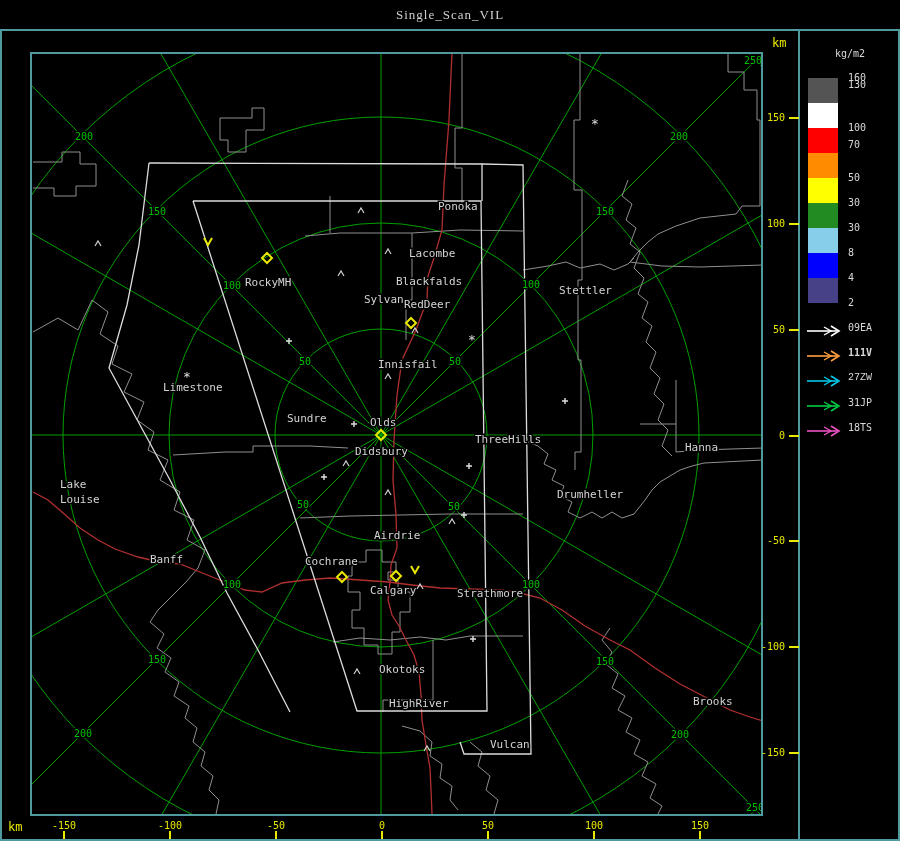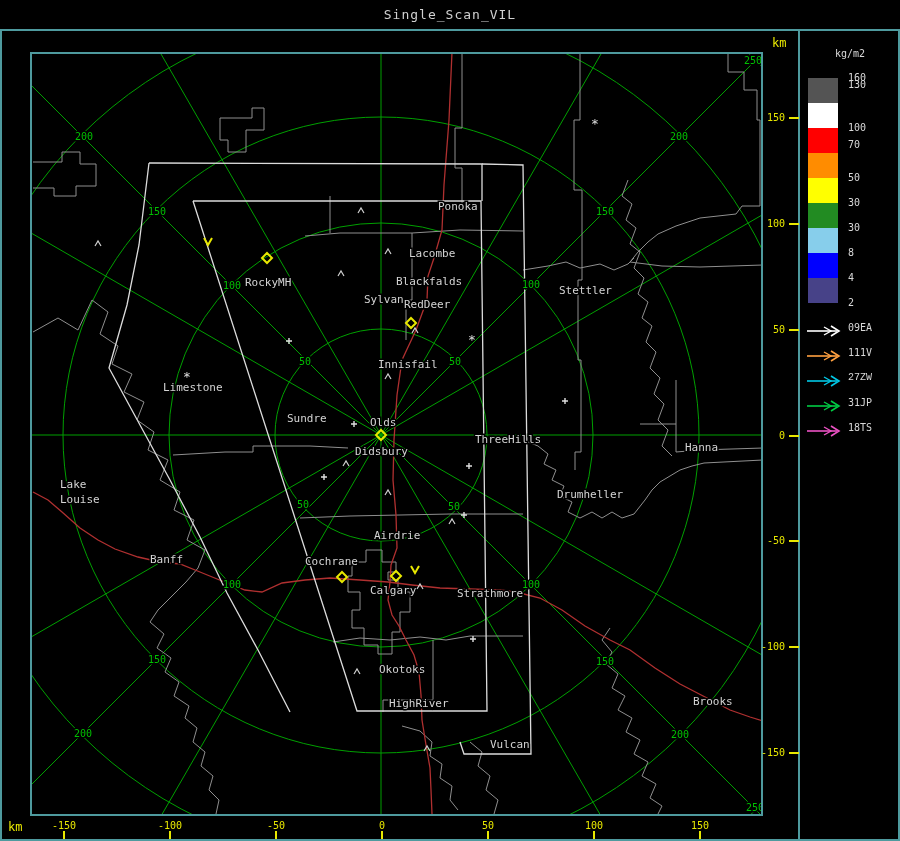--- a/index.html
+++ b/index.html
@@ -1,21 +1,21 @@
 <!DOCTYPE html>
 <html><head>
 <meta charset="utf-8">
 <style>
   html,body{margin:0;padding:0;background:#000;width:900px;height:841px;overflow:hidden;
     font-family:"DejaVu Sans Mono",monospace;}
   .abs{position:absolute;}
   #window{position:relative;width:900px;height:841px;background:#000;}
   .teal{background:#4e9a9e;}
   #title-bar{left:0;top:0;width:900px;height:29px;background:#000;}
-  #title-text{width:100%;text-align:center;top:7px;color:#d0d0d0;font-size:13px;letter-spacing:1px;}
+  #title-text{width:100%;text-align:center;top:7px;color:#d0d0d0;font-size:13px;letter-spacing:1px;font-family:Liberation Serif, serif;}
   #timestamp{left:8px;top:35px;color:#e8e800;font-size:13px;}
   #km-top{left:772px;top:36px;color:#e8e800;font-size:12px;}
   #map-frame{left:30px;top:52px;width:729px;height:760px;border:2px solid #4e9a9e;background:#000;}
   #map-svg{display:block;}
   .ytick-label{color:#e8e800;font-size:10px;width:24px;text-align:right;}
   .ytick-dash{width:10px;height:2px;background:#e8e800;}
   .xtick-label{color:#e8e800;font-size:10px;width:40px;text-align:center;}
   .xtick-dash{width:2px;height:8px;background:#e8e800;}
   #km-bottom{left:8px;top:820px;color:#e8e800;font-size:12px;}
   #legend-unit{left:820px;top:48px;width:60px;text-align:center;color:#d8d8d8;font-size:10px;}
@@ -234,21 +234,21 @@
             <line x1="1" y1="6" x2="31" y2="6" stroke="#ffffff" stroke-width="1.6"></line>
             <polyline points="25,1 33,6 25,11" fill="none" stroke="#ffffff" stroke-width="1.6"></polyline>
             <polyline points="18,2 25,6 18,10" fill="none" stroke="#ffffff" stroke-width="1.4"></polyline>
           </svg></div>
         <div class="abs radar-label" style="top:322px;">09EA</div>
         <div class="abs radar-arrow" style="top:347px;"><svg width="38" height="12">
             <line x1="1" y1="6" x2="31" y2="6" stroke="#ffa040" stroke-width="1.6"></line>
             <polyline points="25,1 33,6 25,11" fill="none" stroke="#ffa040" stroke-width="1.6"></polyline>
             <polyline points="18,2 25,6 18,10" fill="none" stroke="#ffa040" stroke-width="1.4"></polyline>
           </svg></div>
-        <div class="abs radar-label" style="top:347px;">111V</div>
+        <div class="abs radar-label" style="top:347px;font-weight:bold;">111V</div>
         <div class="abs radar-arrow" style="top:372px;"><svg width="38" height="12">
             <line x1="1" y1="6" x2="31" y2="6" stroke="#00c8e6" stroke-width="1.6"></line>
             <polyline points="25,1 33,6 25,11" fill="none" stroke="#00c8e6" stroke-width="1.6"></polyline>
             <polyline points="18,2 25,6 18,10" fill="none" stroke="#00c8e6" stroke-width="1.4"></polyline>
           </svg></div>
         <div class="abs radar-label" style="top:372px;font-family:Liberation Mono, monospace;">27ZW</div>
         <div class="abs radar-arrow" style="top:397px;"><svg width="38" height="12">
             <line x1="1" y1="6" x2="31" y2="6" stroke="#00cc44" stroke-width="1.6"></line>
             <polyline points="25,1 33,6 25,11" fill="none" stroke="#00cc44" stroke-width="1.6"></polyline>
             <polyline points="18,2 25,6 18,10" fill="none" stroke="#00cc44" stroke-width="1.4"></polyline>

